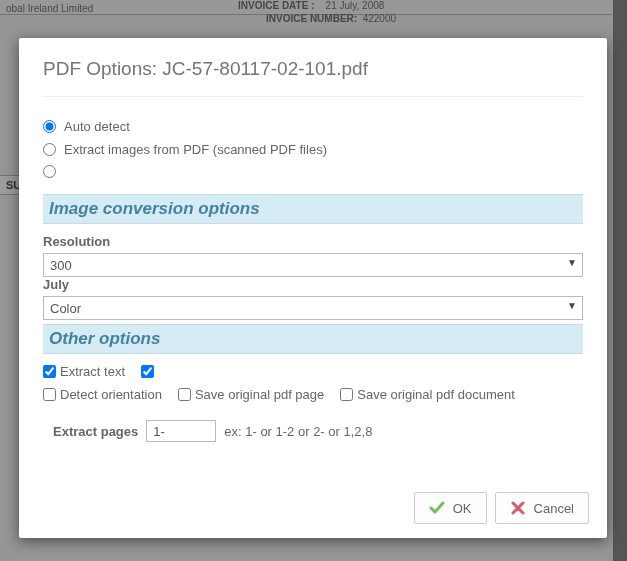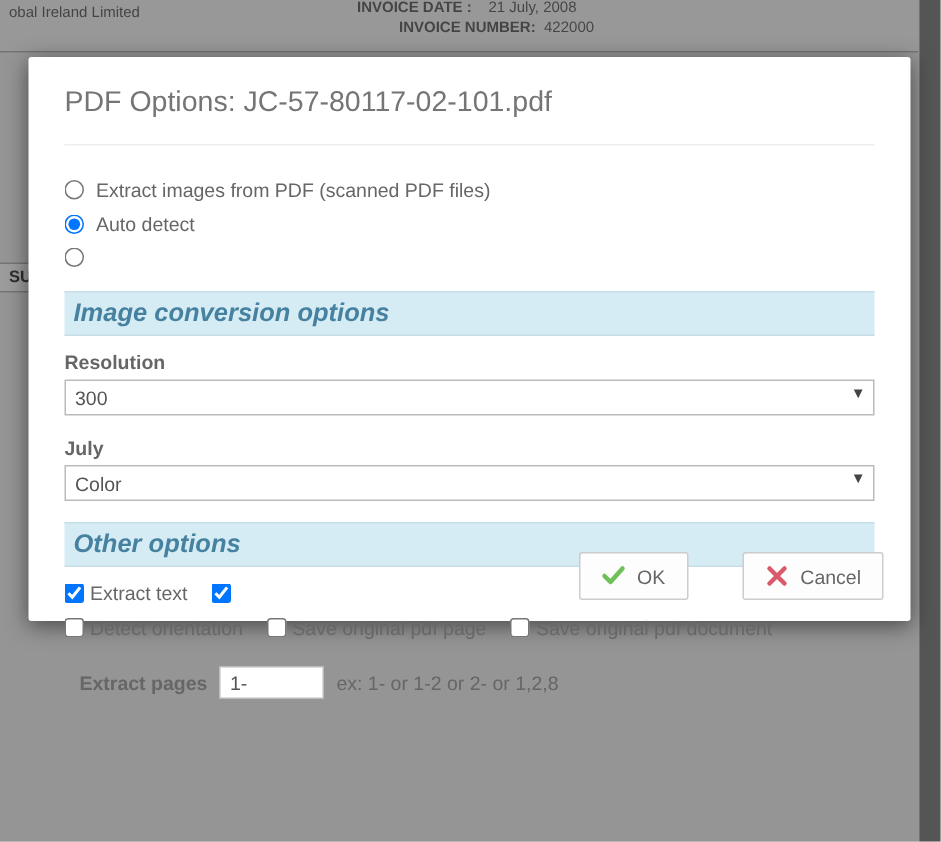--- a/index.html
+++ b/index.html
@@ -4,21 +4,21 @@
 <style>
   * { box-sizing: border-box; margin: 0; padding: 0; }
   html, body { width: 627px; height: 561px; overflow: hidden; font-family: Arial, Helvetica, sans-serif; }
   body { background: #888; position: relative; }
   .bg-doc {
     position: absolute; left: 0; top: 0; width: 627px; height: 561px;
     background: #dedede;
     filter: brightness(0.85);
   }
   .bg-row1 {
-    position: absolute; left: 0; top: 0; right: 15px; height: 35px;
+    position: absolute; left: 0; top: 0; right: 15px; height: 15px;
     background: #e7e7e7; border-bottom: 1px solid #999;
     color: #333; font-size: 10px; padding: 3px 6px;
   }
   .bg-invoice {
     position: absolute; left: 238px; top: 0; font-size: 10px; color: #333;
   }
   .bg-invoice2 {
     position: absolute; left: 238px; top: 13px; font-size: 10px; color: #333; margin-left: 28px;
   }
   .bg-su {
@@ -31,21 +31,21 @@
     background: rgba(100,100,100,0.45);
   }
   .dark-panel {
     position: absolute; right: 0; top: 0; width: 14px; height: 561px;
     background: #555;
   }
 
   .dialog {
     position: absolute;
     left: 19px; top: 38px;
-    width: 588px; height: 376px;
+    width: 588px; height: 500px;
     background: #fff;
     border-radius: 2px;
     box-shadow: 0 3px 14px rgba(0,0,0,0.5);
     padding: 20px 24px 16px 24px;
     color: #666;
     font-size: 13px;
   }
 
   .dialog-title {
     font-size: 19px;
@@ -88,21 +88,20 @@
     border: 1px solid #bbb;
     background: #fff;
     font-size: 13px;
     color: #555;
     padding: 2px 22px 2px 6px;
     appearance: none;
     position: relative;
   }
   .select-wrap {
     position: relative;
-    margin-bottom: 14px;
   }
   .select-wrap::after {
     content: "▼";
     position: absolute;
     right: 6px; top: 4px;
     font-size: 10px;
     color: #444;
     pointer-events: none;
   }
 
@@ -140,21 +139,20 @@
   }
   .btn {
     display: flex; align-items: center; gap: 8px;
     border: 1px solid #ccc;
     background: #fdfdfd;
     color: #666;
     font-size: 13px;
     padding: 7px 14px;
     cursor: pointer;
     border-radius: 2px;
-    margin-left: 28px;
   }
   .icon-ok {
     width: 16px; height: 16px;
   }
   .icon-cancel {
     width: 16px; height: 16px;
   }
 
   .shadow-frame {
     position: absolute;
@@ -182,26 +180,26 @@
 </div>
 
 <div class="overlay"></div>
 <div class="dark-panel"></div>
 
 <div class="dialog">
   <div class="dialog-title">PDF Options: JC-57-80117-02-101.pdf</div>
 
   <div class="radio-group">
     <label class="radio-row">
+      <input type="radio" name="mode" checked="" style="">
+      <span>Auto detect</span>
+    </label>
+    <label class="radio-row">
       <input type="radio" name="mode" style="">
       <span>Extract images from PDF (scanned PDF files)</span>
-    </label>
-    <label class="radio-row">
-      <input type="radio" name="mode" checked="" style="">
-      <span>Auto detect</span>
     </label>
     <label class="radio-row">
       <input type="radio" name="mode" style="">
     </label>
   </div>
 
   <div class="section-header">Image conversion options</div>
 
   <div class="field-label">Resolution</div>
   <div class="select-wrap">

